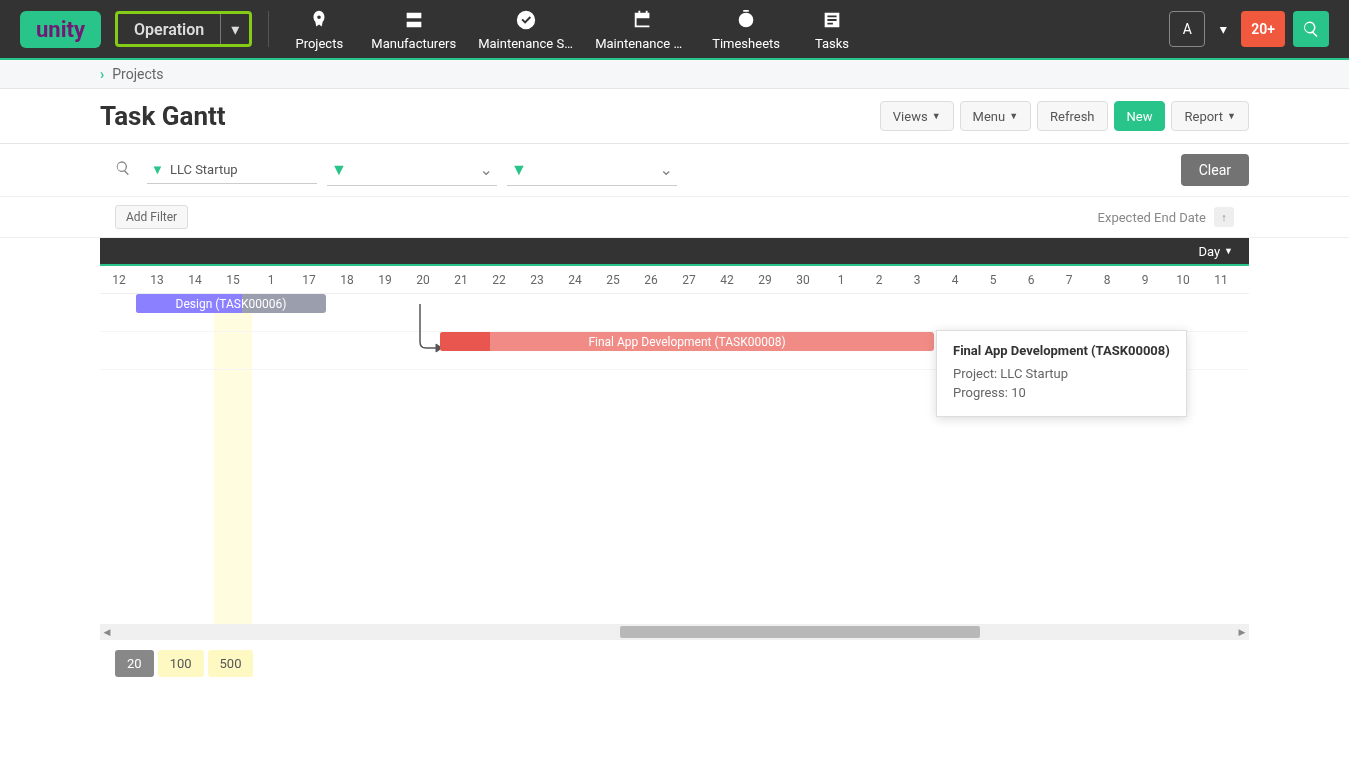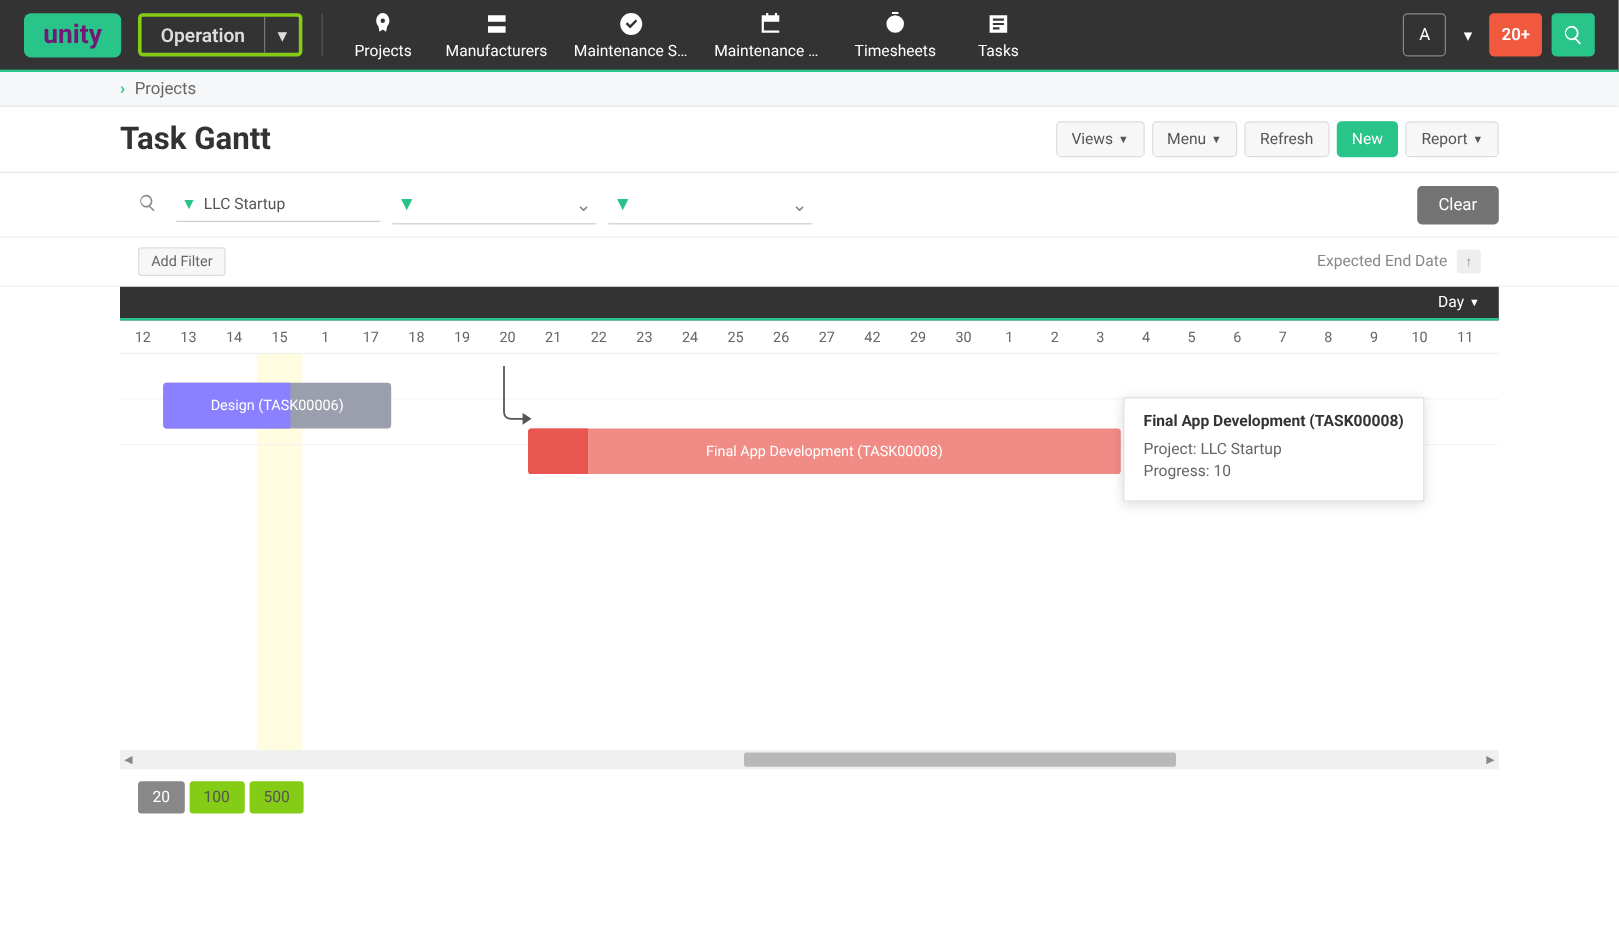--- a/index.html
+++ b/index.html
@@ -45,31 +45,31 @@
 .gantt-bar{background:#333;height:28px;border-bottom:2px solid #29c48a;display:flex;align-items:center;justify-content:flex-end;color:#fff;font-size:13px;padding:0 16px}
 .gantt-bar .caret{font-size:9px;margin-left:4px}
 .month-row{height:26px;border-bottom:1px solid #eee;position:relative;font-size:12px;color:#666}
 .month-row .mlabel{position:absolute;top:5px}
 .day-row{height:28px;border-bottom:1px solid #eee;display:flex;font-size:12px;color:#666}
 .day-cell{width:38px;text-align:center;line-height:28px;flex-shrink:0}
 .gantt-body{position:relative;height:330px;overflow:hidden}
 .today-hl{position:absolute;top:0;bottom:0;width:38px;background:#fffce0;left:114px;z-index:0}
 .task-row{height:38px;position:relative;border-bottom:1px solid #f5f5f5}
 .task-row.alt{background:#f5f5f5}
-.task-bar{position:absolute;top:24px;height:38px;border-radius:3px;font-size:12px;color:#fff;display:flex;align-items:center;justify-content:center;white-space:nowrap;overflow:visible}
+.task-bar{position:absolute;top:0;height:19px;border-radius:3px;font-size:12px;color:#fff;display:flex;align-items:center;justify-content:center;white-space:nowrap;overflow:visible}
 .task-label-after{position:absolute;left:100%;margin-left:6px;color:#666;white-space:nowrap}
 .link-arrow{position:absolute;color:#555;stroke:#555}
 .tooltip{position:absolute;background:#fff;border:1px solid #ddd;box-shadow:0 2px 10px rgba(0,0,0,0.15);padding:12px 16px;font-size:13px;z-index:10;min-width:220px}
 .tooltip .tt-title{font-weight:700;margin-bottom:8px;color:#333}
 .tooltip .tt-line{color:#666;margin-bottom:4px}
 .hscroll{height:16px;background:#f0f0f0;position:relative;display:flex;align-items:center}
 .hscroll .thumb{position:absolute;height:12px;background:#b8b8b8;top:2px;border-radius:2px}
 .hscroll .arr{width:14px;font-size:9px;color:#888;text-align:center;z-index:1}
 .pager{padding:10px 115px;display:flex;gap:4px}
-.pg{border:none;background:#84cc16;padding:6px 12px;font-size:13px;color:#555;cursor:pointer;border-radius:3px}
+.pg{border:none;background:#fef9c3;padding:6px 12px;font-size:13px;color:#555;cursor:pointer;border-radius:3px}
 .pg.active{background:#888;color:#fff}
 </style>
 </head>
 <body>
 
 <div class="topbar">
   <div class="logo">unity</div>
   <div class="op-btn">
     <div class="op-main">Operation</div>
     <div class="op-drop">▾</div>

